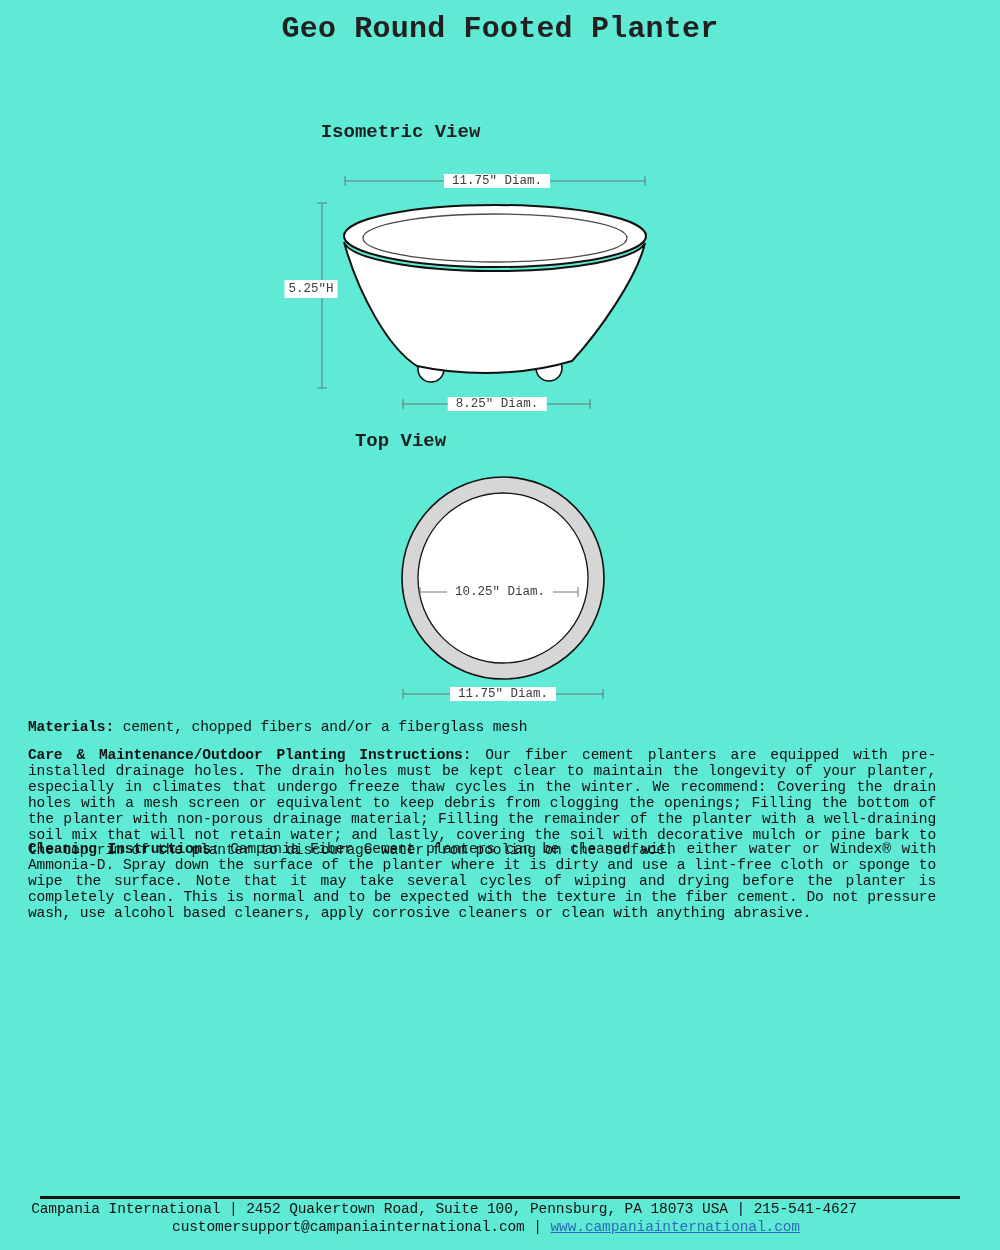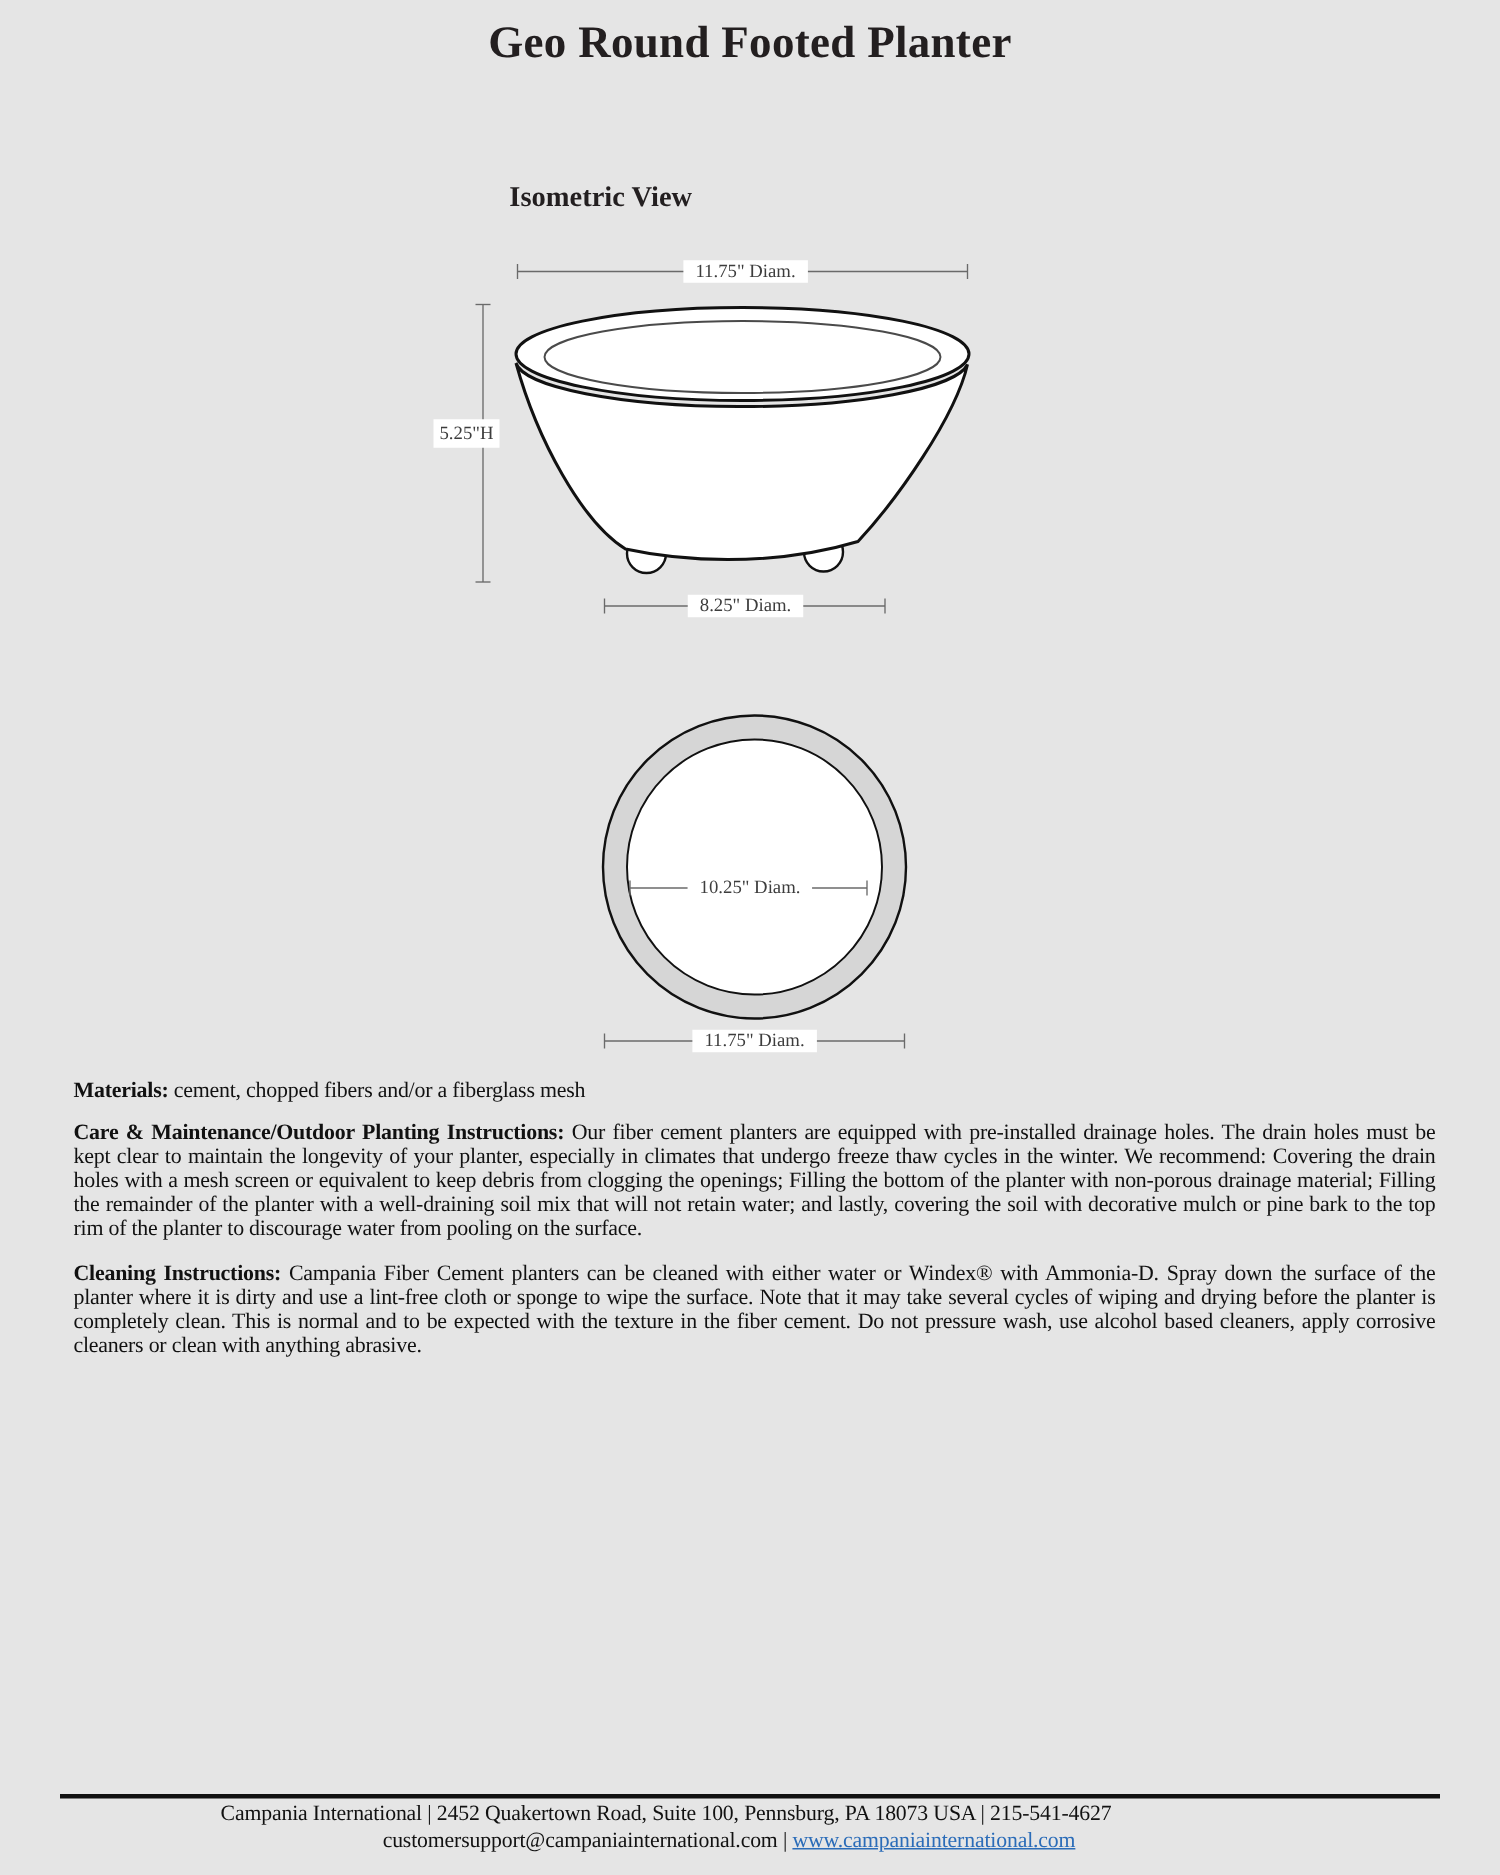--- a/index.html
+++ b/index.html
@@ -1,22 +1,22 @@
 <!DOCTYPE html>
 <html><head>
 <meta charset="utf-8">
 <style>
   * { margin: 0; padding: 0; box-sizing: border-box; }
   html, body { background: #ffffff; }
   .page {
     position: relative;
     width: 1000px;
     height: 1250px;
-    background: #e5e5e5;
-    font-family: Liberation Serif, serif;
+    background: #5eead4;
+    font-family: Liberation Mono, monospace;
     color: #1a1a1a;
     overflow: hidden;
   }
   .page-title {
     position: absolute;
     top: 12px; left: 0; width: 1000px;
     text-align: center;
     font-size: 30px;
     font-weight: bold;
     color: #231f20;
@@ -44,21 +44,21 @@
     color: #3d3d3d;
     white-space: nowrap;
   }
   .lbl-iso-top    { left: 497px; top: 181px; }
   .lbl-iso-height { left: 311px; top: 289px; padding: 2px 4px; }
   .lbl-iso-bottom { left: 497px; top: 404px; }
   .lbl-top-inner  { left: 500px; top: 592px; }
   .lbl-top-outer  { left: 503px; top: 694px; }
   .para {
     position: absolute;
-    left: 49px;
+    left: 28px;
     width: 908px;
     font-size: 14.6px;
     line-height: 15.9px;
     letter-spacing: -0.15px;
     text-align: justify;
     color: #111111;
   }
   .para b { font-weight: bold; color: #111111; }
   .para-materials { top: 720px; text-align: left; }
   .para-care { top: 748px; }
@@ -125,20 +125,21 @@
              A 151 31 0 0 1 64 84 Z" fill="#ffffff" stroke="#111111" stroke-width="2"></path>
 
     <ellipse cx="215" cy="78" rx="151" ry="31" fill="#ffffff" stroke="#111111" stroke-width="2"></ellipse>
     <ellipse cx="215" cy="80" rx="132" ry="24" fill="none" stroke="#4a4a4a" stroke-width="1.3"></ellipse>
   </svg>
 
   <span class="dim-label lbl-iso-top">11.75" Diam.</span>
   <span class="dim-label lbl-iso-height">5.25"H</span>
   <span class="dim-label lbl-iso-bottom">8.25" Diam.</span>
 
+  <h2 class="view-heading heading-top">Top View</h2>
 
   <svg class="drawing svg-top" width="245" height="255" viewBox="0 0 245 255">
     <circle cx="123" cy="120" r="101" stroke="#111111" stroke-width="1.6" fill="#d6d6d6"></circle>
     <circle cx="123" cy="120" r="85" fill="#ffffff" stroke="#111111" stroke-width="1.3"></circle>
 
     <g stroke="#6a6a6a" stroke-width="0.9">
       <line x1="40" y1="134" x2="198" y2="134"></line>
       <line x1="40" y1="129" x2="40" y2="139"></line>
       <line x1="198" y1="129" x2="198" y2="139"></line>
     </g>

